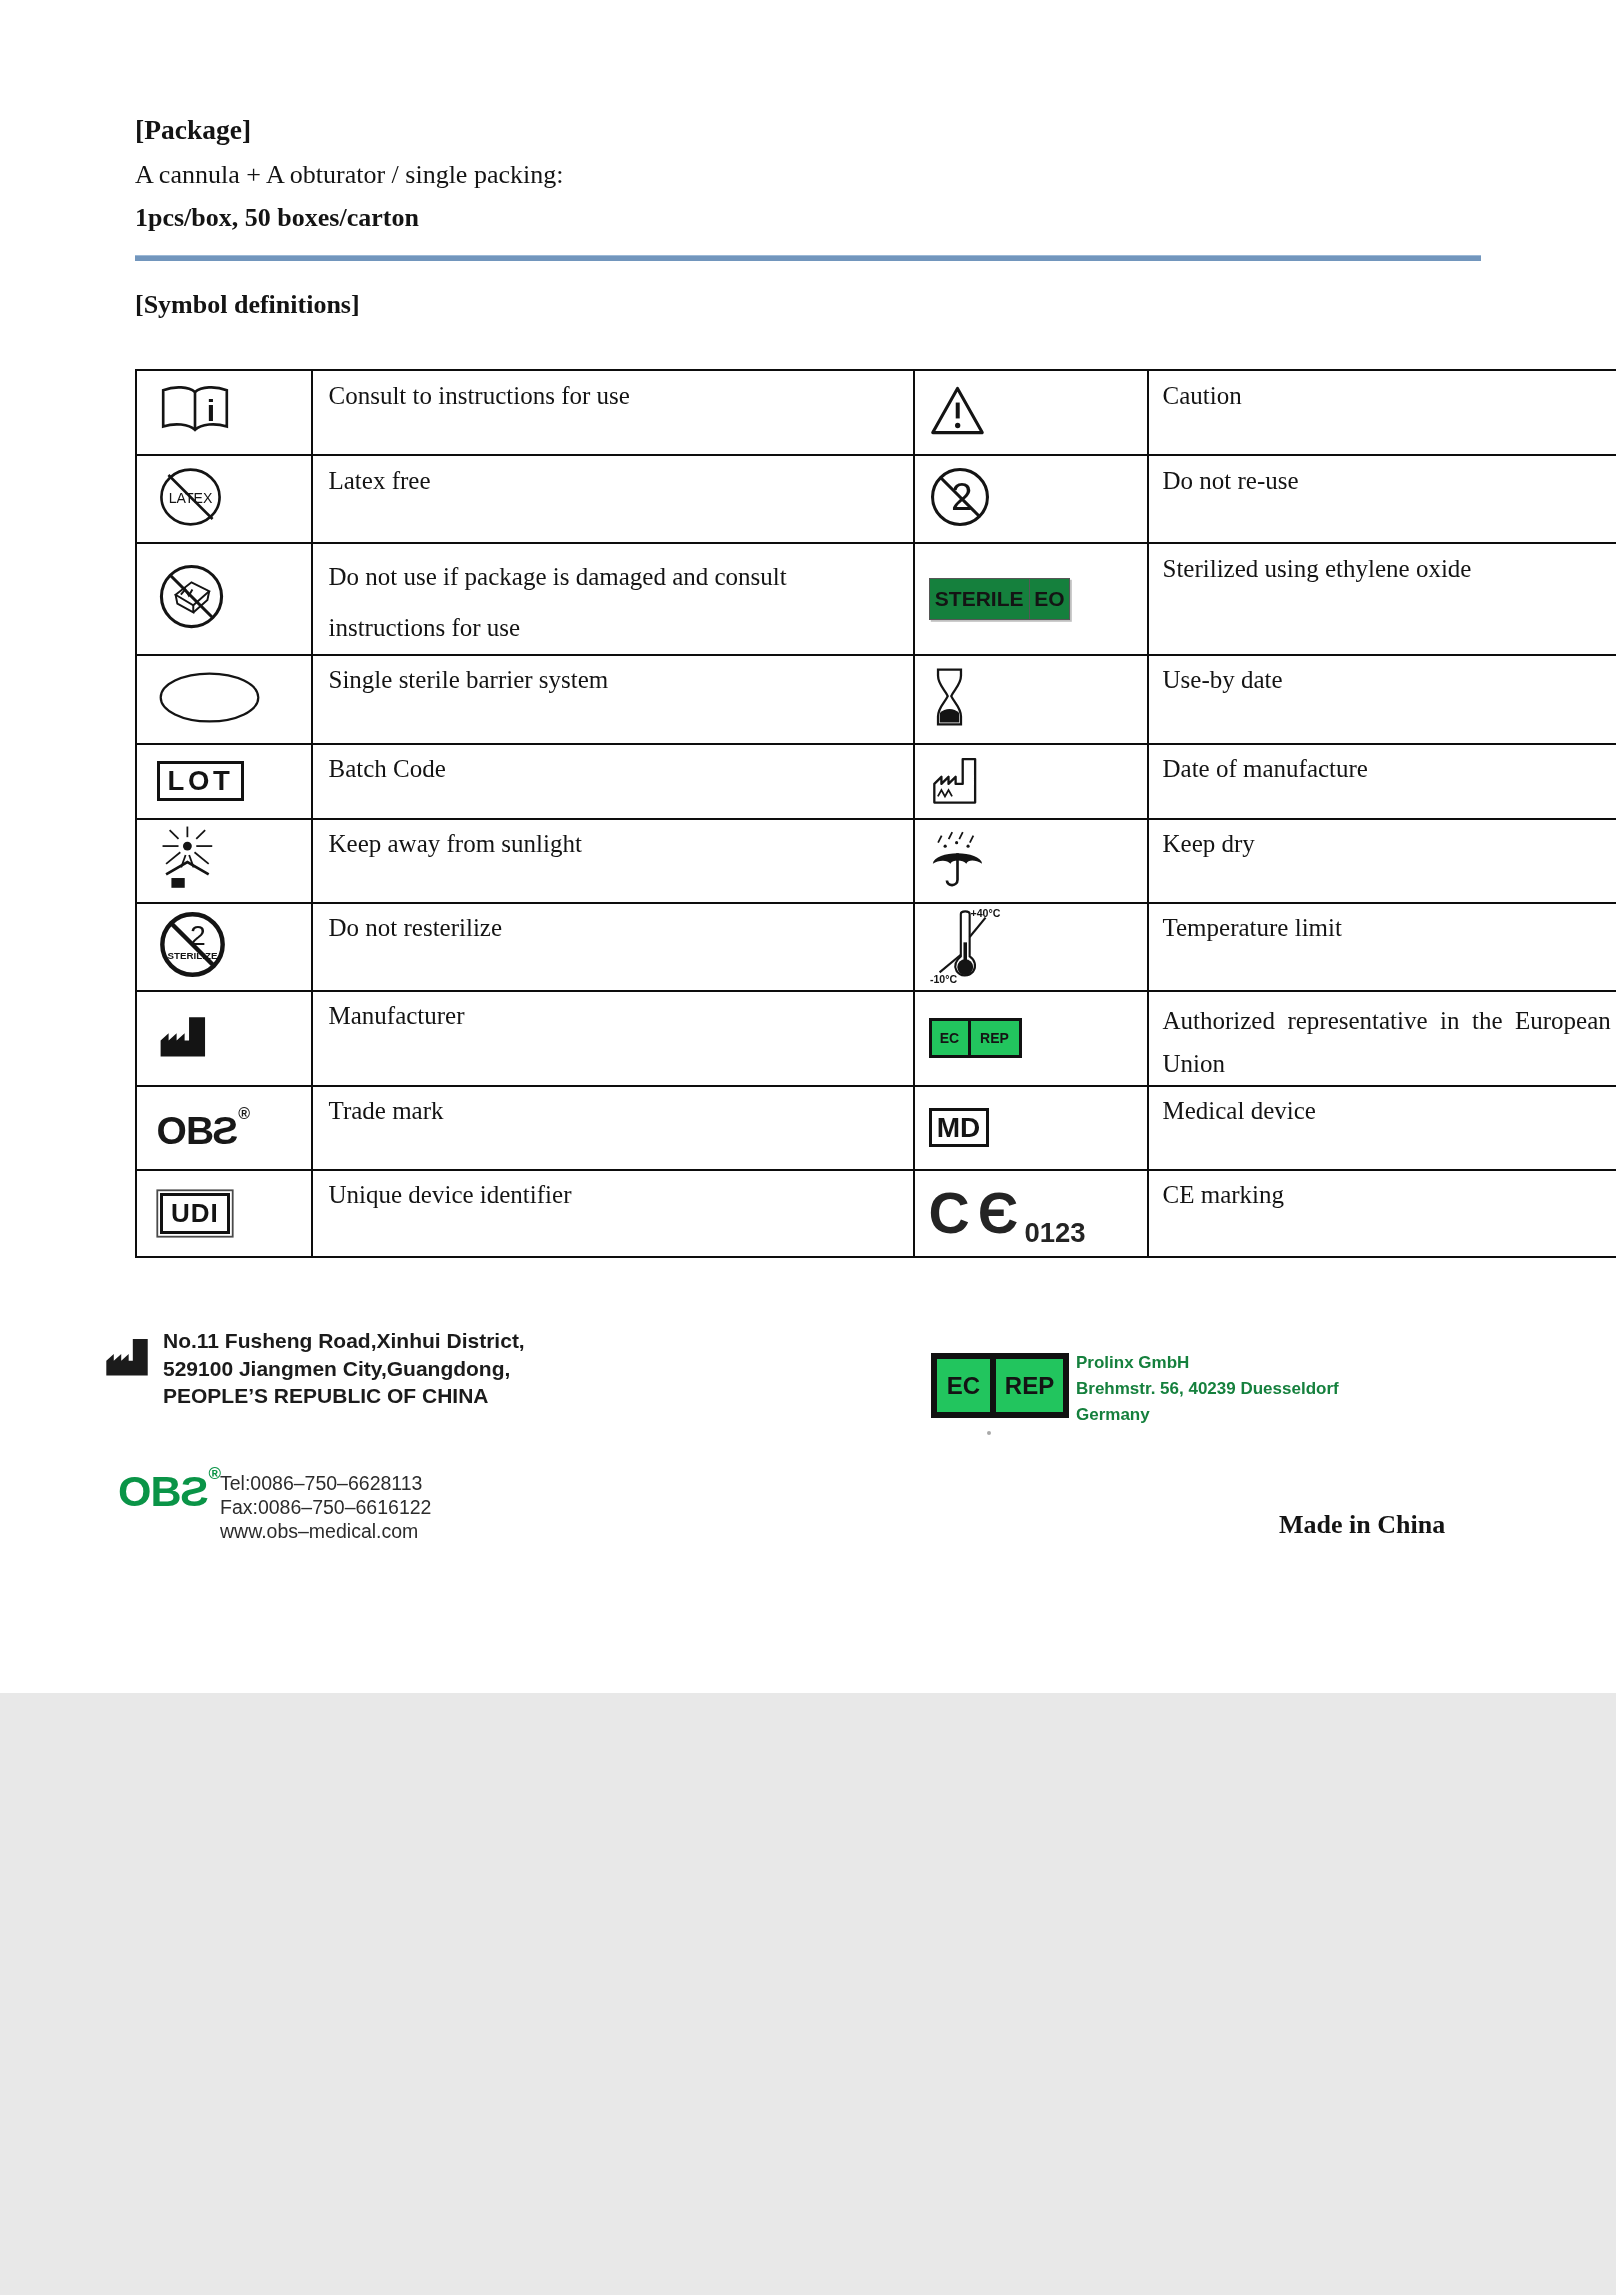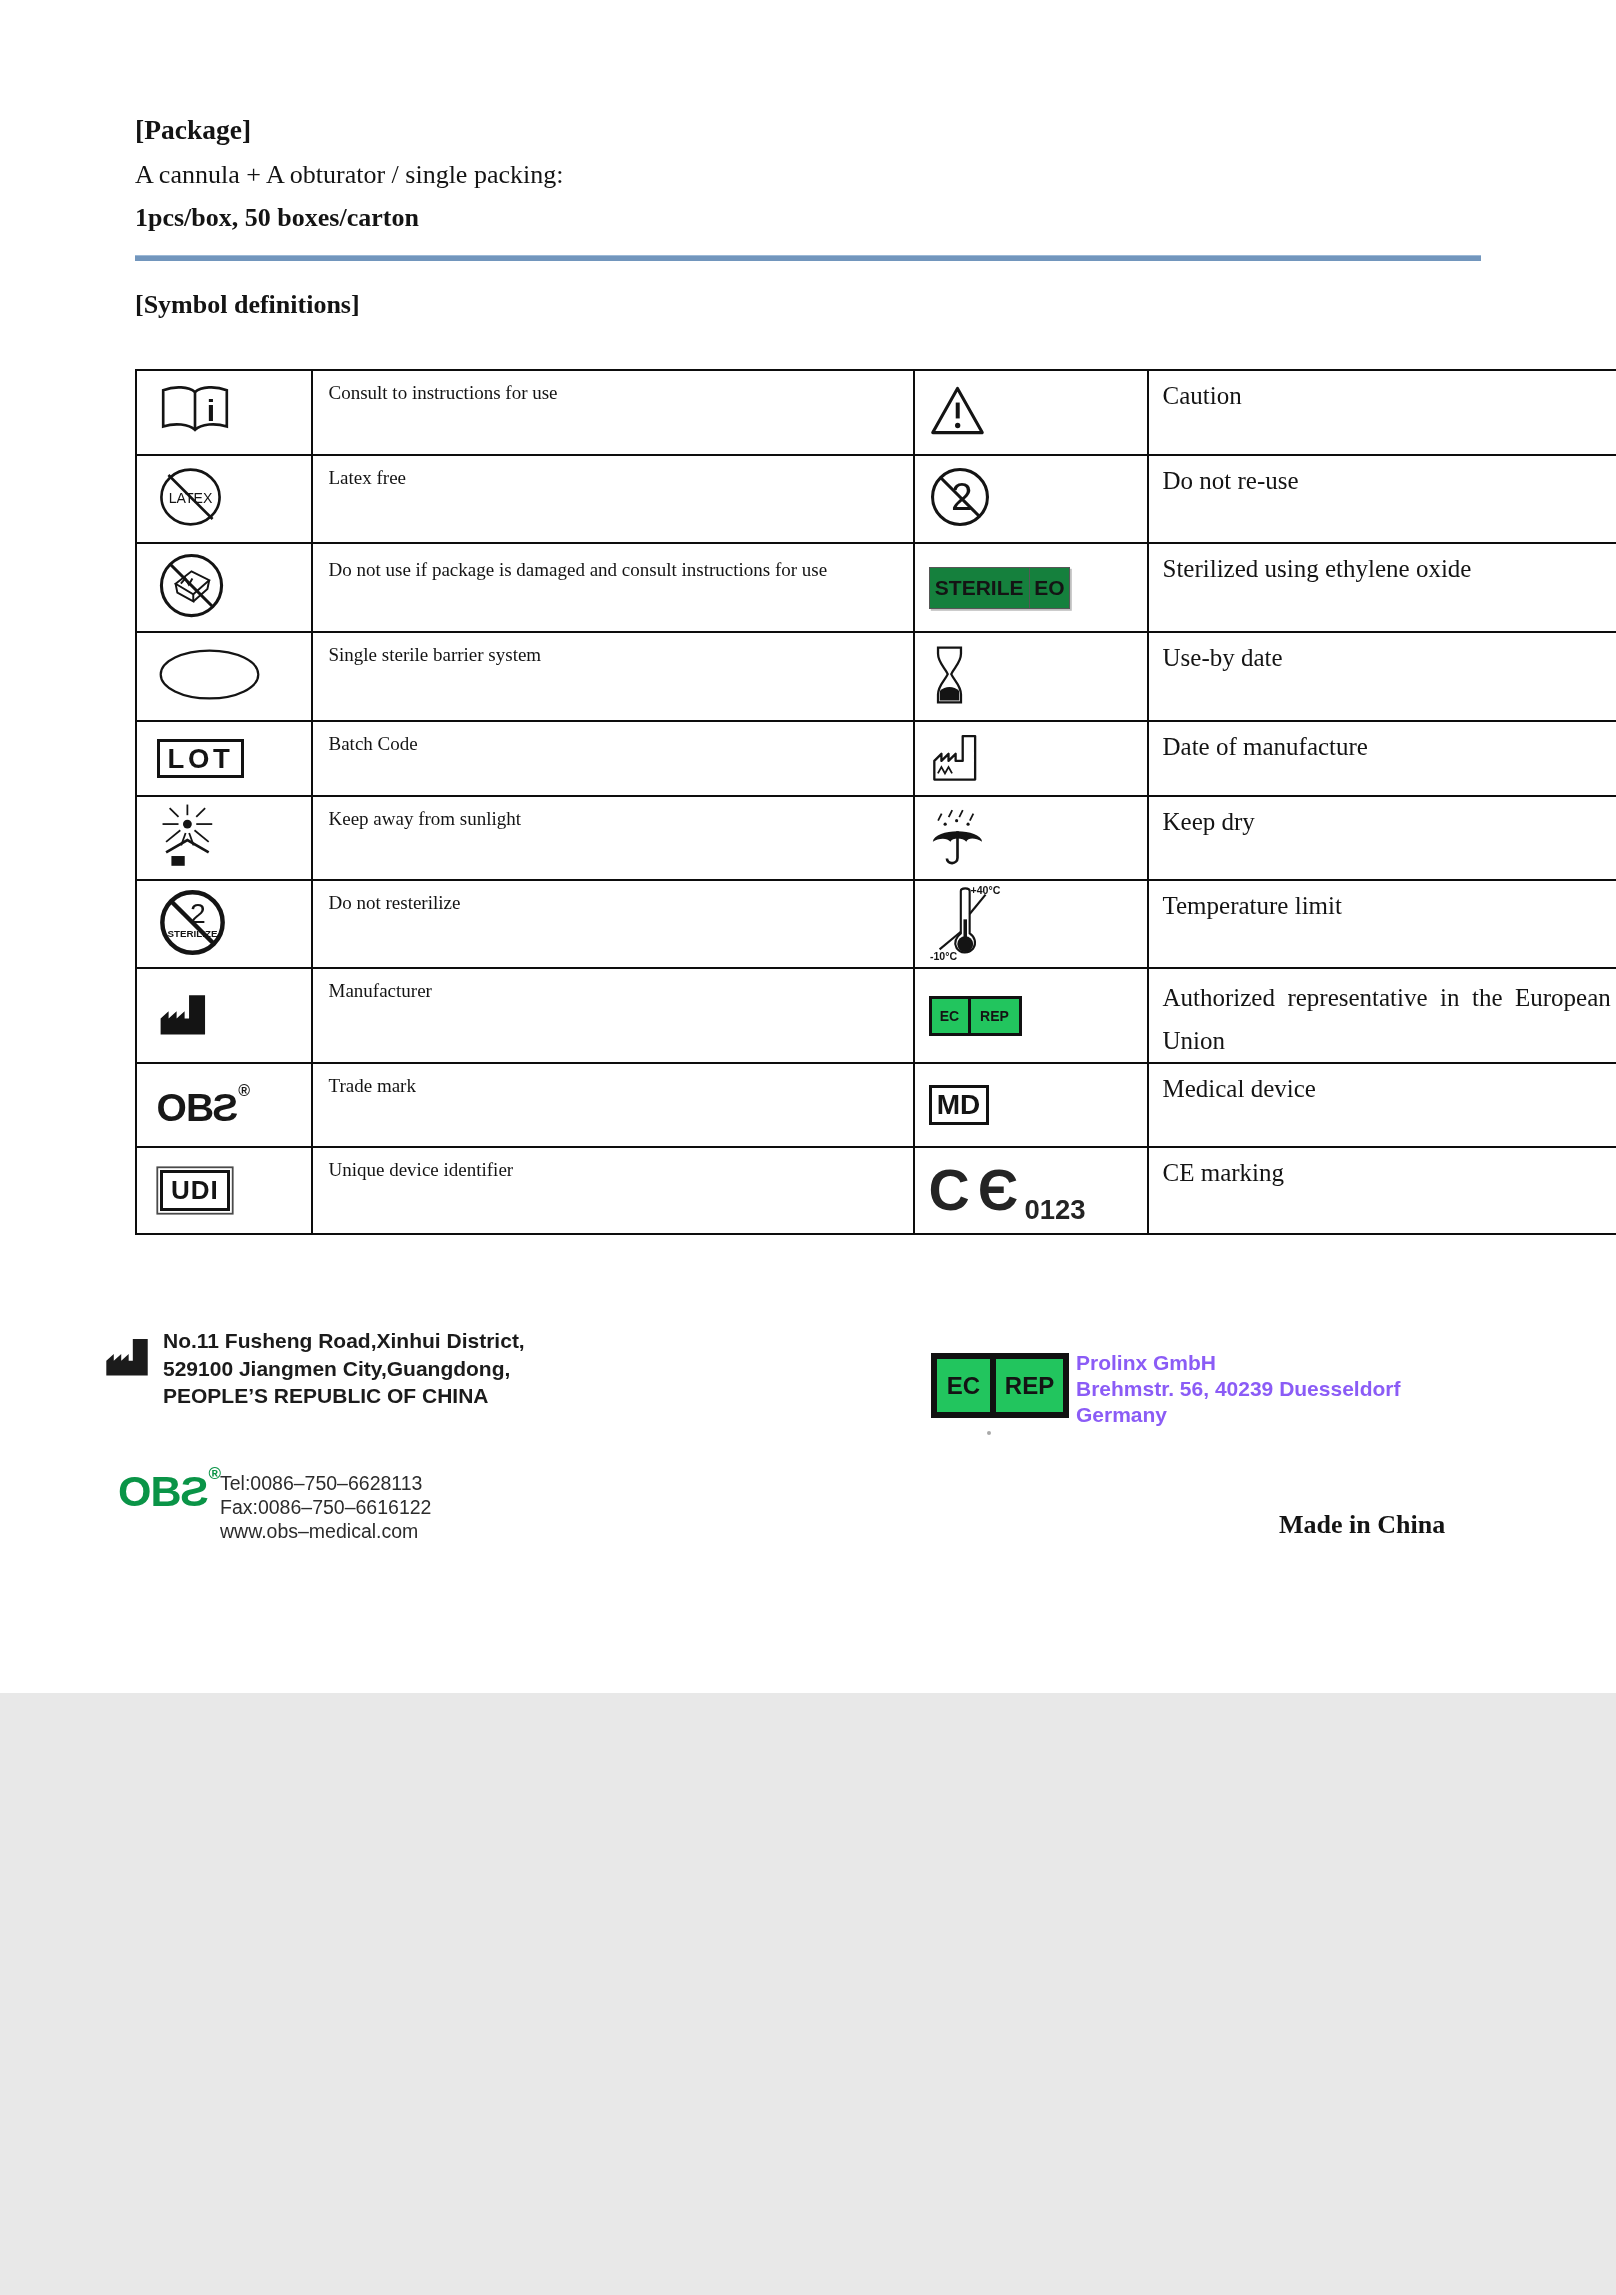--- a/index.html
+++ b/index.html
@@ -13,21 +13,21 @@
   .pkg-bold{left:135px;top:203px;font-size:26px;font-weight:bold;}
   .rule{left:135px;top:255px;width:1346px;height:5.3px;background:#7296bd;border-top:1.8px solid #9db9d6;}
   .sym-heading{left:135px;top:290px;font-size:26px;font-weight:bold;}
 
   table.symbols{
     position:absolute;left:135px;top:369px;width:1346px;
     border-collapse:collapse;table-layout:fixed;
   }
   table.symbols td{border:2.7px solid #0d0d0d;overflow:hidden;}
   td.icon1{width:153px;padding-left:19.5px;vertical-align:middle;}
-  td.text1{width:522px;vertical-align:top;padding:10.7px 62px 0 16px;font-size:19px;}
+  td.text1{width:522px;vertical-align:top;padding:10.7px 62px 0 16px;font-size:25px;}
   td.icon2{width:217px;padding-left:14px;vertical-align:middle;}
   td.text2{width:455px;vertical-align:top;padding:10.7px 27px 0 14px;font-size:25px;}
   td.twoline{line-height:2.05;padding-top:7px;}
   td.justify{word-spacing:6.2px;line-height:1.72;padding-top:7px;}
 
   .lot-box{display:inline-block;border:3.6px solid #111;padding:0.9px 8px;
     font-family:"Liberation Sans",sans-serif;font-weight:900;font-size:27.5px;letter-spacing:3.6px;}
   .udi-box{display:inline-block;border:3.6px solid #111;padding:2px 8px;margin:3.6px;
     font-family:"Liberation Sans",sans-serif;font-weight:900;font-size:26px;letter-spacing:0.9px;
     box-shadow:0 0 0 1.8px #fff,0 0 0 3.6px #4a4a4a;}
@@ -62,21 +62,21 @@
     font-weight:700;color:#242424;}
   .ce-letters{font-size:57px;line-height:1;letter-spacing:8px;}
   .ce-num{font-size:27.5px;margin-left:-1.8px;position:relative;top:32px;}
 
   .addr-block{left:163px;top:1327px;font-family:"Liberation Sans",sans-serif;
     font-weight:700;font-size:21px;line-height:27.5px;color:#1b1b1b;}
   .mfr-icon-footer{left:103px;top:1330px;}
   .ecrep-footer{left:931px;top:1353px;}
   .ecrep-dot{left:987px;top:1431px;width:4.4px;height:4.4px;border-radius:50%;background:#a9a9a9;}
   .prolinx-block{left:1076px;top:1350px;font-family:"Liberation Sans",sans-serif;
-    font-weight:700;font-size:21px;line-height:26px;color:#8b5cf6;}
+    font-weight:700;font-size:17px;line-height:26px;color:#15803d;}
   .obs-footer{left:118px;top:1465px;}
   .contact-block{left:220px;top:1471px;font-family:"Liberation Sans",sans-serif;
     font-size:19.5px;line-height:24px;color:#2c2c2c;}
   .made-in{left:1279px;top:1510px;font-size:26px;font-weight:bold;}
   .page-num{left:796px;top:2119px;font-family:"Liberation Sans",sans-serif;font-size:24px;}
   svg text{font-family:"Liberation Sans",sans-serif;}
 </style>
 </head>
 <body>
 

